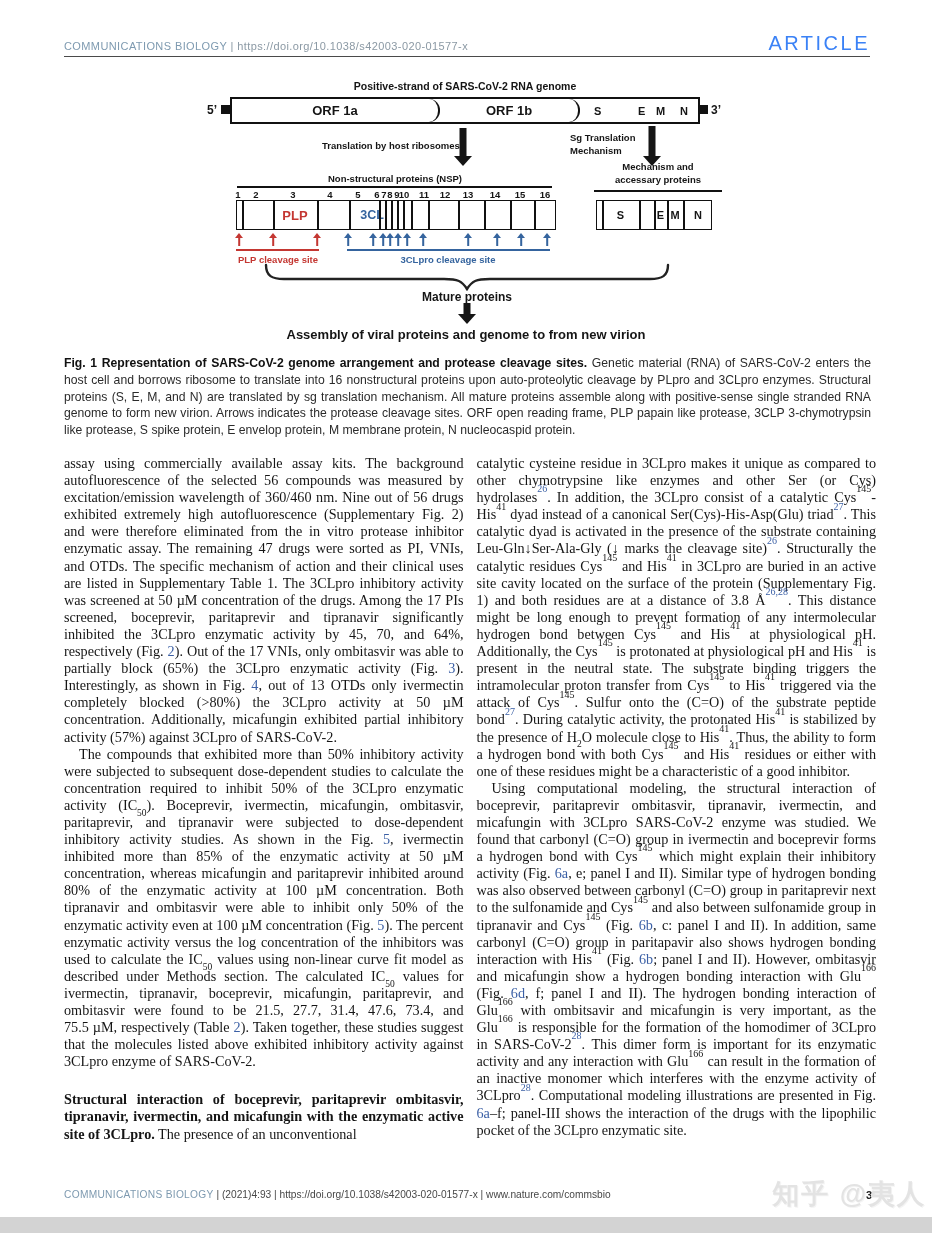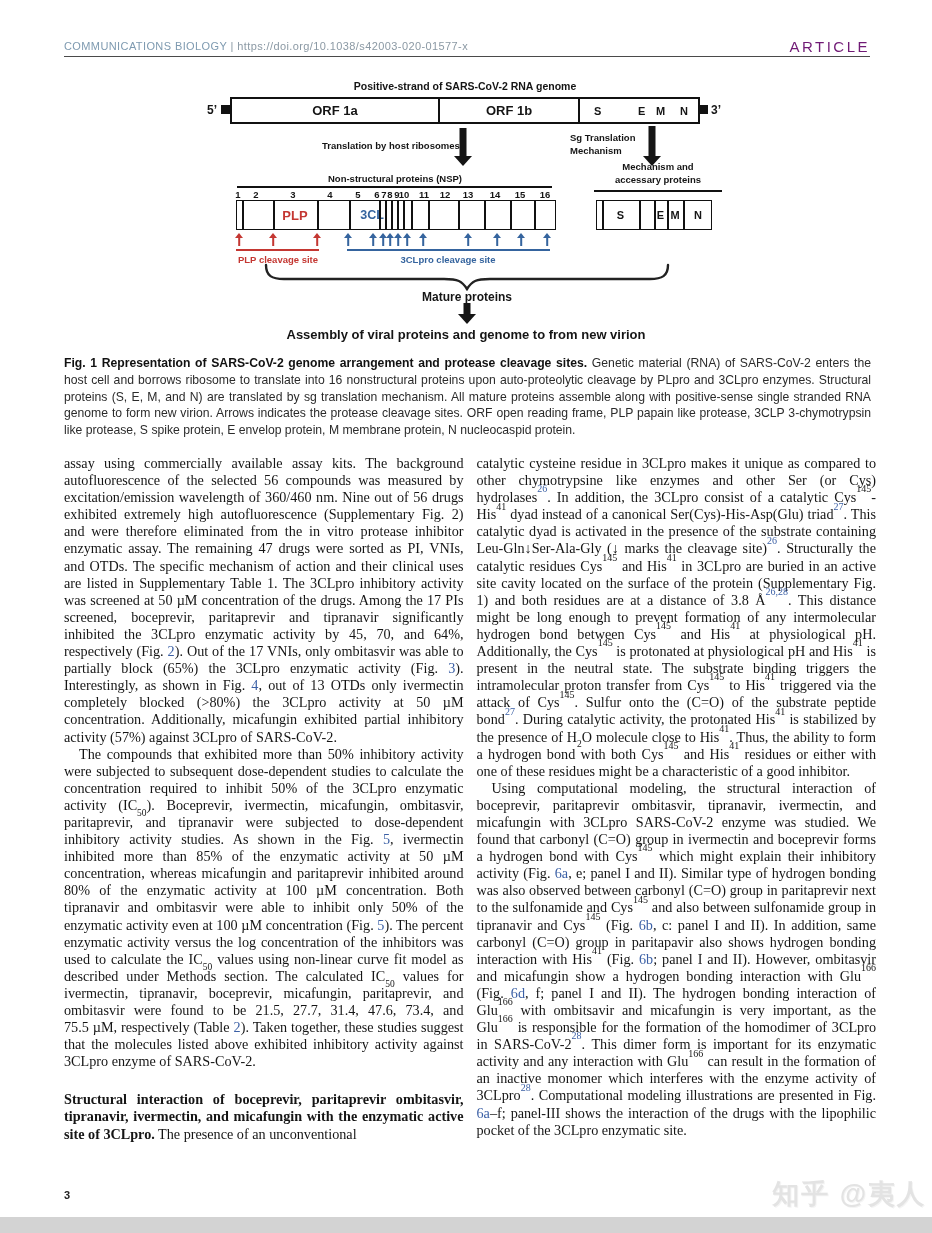--- a/index.html
+++ b/index.html
@@ -5,30 +5,30 @@
   html,body{margin:0;padding:0;background:#fff;}
   .page{position:relative;width:932px;height:1233px;background:#ffffff;overflow:hidden;
         font-family:"Liberation Sans",sans-serif;color:#141414;}
 
   
   .header{position:absolute;left:64px;right:62px;top:26px;height:30px;
           border-bottom:1px solid #4a4a4a;display:flex;justify-content:space-between;align-items:flex-end;}
   .header-left{font-size:11px;letter-spacing:.4px;padding-bottom:4px;}
   .hj{color:#7e9ab0;}
   .hd{color:#8b99a4;}
-  .article-label{font-size:15px;letter-spacing:2.5px;color:#701a75;font-weight:500;padding-bottom:1px;}
+  .article-label{font-size:20px;letter-spacing:2.5px;color:#3b82f6;font-weight:500;padding-bottom:1px;}
 
   
   #figure{position:absolute;inset:0;pointer-events:none;font-family:"Liberation Sans",sans-serif;color:#151515;}
   .abs{position:absolute;}
   .ctr{transform:translateX(-50%);}
   .fig-title{top:80px;left:465px;font-size:10.5px;font-weight:bold;white-space:nowrap;}
   .genome-bar{left:230px;top:97px;width:470px;height:27px;border:2px solid #111;display:flex;box-sizing:border-box;}
   .gseg{border-right:2px solid #111;display:flex;align-items:center;justify-content:center;
-        font-size:13px;font-weight:bold;box-sizing:border-box;}
+        font-size:13px;font-weight:bold;box-sizing:border-box;border-radius:11px;}
   .gseg:last-child{border-right:none;position:relative;}
   .semn-top{position:absolute;top:50%;transform:translateY(-50%);font-size:11px;font-weight:bold;}
   .end-sq{width:9px;height:9px;background:#111;}
   .end-label{font-size:12px;font-weight:bold;}
   .small-lab{font-size:9.5px;font-weight:bold;line-height:13px;white-space:nowrap;}
   .rule{background:#111;height:1.5px;}
   .arrow-down{position:absolute;width:18px;}
   .arrow-down::before{content:'';position:absolute;left:50%;transform:translateX(-50%);top:0;bottom:10px;width:7px;background:#151515;}
   .arrow-down::after{content:'';position:absolute;left:0;bottom:0;width:0;height:0;
       border-left:9px solid transparent;border-right:9px solid transparent;border-top:10px solid #151515;}
@@ -209,18 +209,21 @@
       <p class="indent">The compounds that exhibited more than 50% inhibitory activity were subjected to subsequent dose-dependent studies to calculate the concentration required to inhibit 50% of the 3CLpro enzymatic activity (IC<sub>50</sub>). Boceprevir, ivermectin, micafungin, ombitasvir, paritaprevir, and tipranavir were subjected to dose-dependent inhibitory activity studies. As shown in the Fig. <span class="ref">5</span>, ivermectin inhibited more than 85% of the enzymatic activity at 50&nbsp;µM concentration, whereas micafungin and paritaprevir inhibited around 80% of the enzymatic activity at 100&nbsp;µM concentration. Both tipranavir and ombitasvir were able to inhibit only 50% of the enzymatic activity even at 100&nbsp;µM concentration (Fig. <span class="ref">5</span>). The percent enzymatic activity versus the log concentration of the inhibitors was used to calculate the IC<sub>50</sub> values using non-linear curve fit model as described under Methods section. The calculated IC<sub>50</sub> values for ivermectin, tipranavir, boceprevir, micafungin, paritaprevir, and ombitasvir were found to be 21.5, 27.7, 31.4, 47.6, 73.4, and 75.5&nbsp;µM, respectively (Table <span class="ref">2</span>). Taken together, these studies suggest that the molecules listed above exhibited inhibitory activity against 3CLpro enzyme of SARS-CoV-2.</p>
       <p class="head-para"><b>Structural interaction of boceprevir, paritaprevir ombitasvir, tipranavir, ivermectin, and micafungin with the enzymatic active site of 3CLpro.</b> The presence of an unconventional</p>
     </div>
     <div class="col">
       <p>catalytic cysteine residue in 3CLpro makes it unique as compared to other chymotrypsine like enzymes and other Ser (or Cys) hydrolases<sup class="ref">26</sup>. In addition, the 3CLpro consist of a catalytic Cys<sup>145</sup>-His<sup>41</sup> dyad instead of a canonical Ser(Cys)-His-Asp(Glu) triad<sup class="ref">27</sup>. This catalytic dyad is activated in the presence of the substrate containing Leu-Gln↓Ser-Ala-Gly (↓ marks the cleavage site)<sup class="ref">26</sup>. Structurally the catalytic residues Cys<sup>145</sup> and His<sup>41</sup> in 3CLpro are buried in an active site cavity located on the surface of the protein (Supplementary Fig. 1) and both residues are at a distance of 3.8&nbsp;Å<sup class="ref">26,28</sup>. This distance might be long enough to prevent formation of any intermolecular hydrogen bond between Cys<sup>145</sup> and His<sup>41</sup> at physiological pH. Additionally, the Cys<sup>145</sup> is protonated at physiological pH and His<sup>41</sup> is present in the neutral state. The substrate binding triggers the intramolecular proton transfer from Cys<sup>145</sup> to His<sup>41</sup> triggered via the attack of Cys<sup>145</sup>. Sulfur onto the (C=O) of the substrate peptide bond<sup class="ref">27</sup>. During catalytic activity, the protonated His<sup>41</sup> is stabilized by the presence of H<sub>2</sub>O molecule close to His<sup>41</sup>. Thus, the ability to form a hydrogen bond with both Cys<sup>145</sup> and His<sup>41</sup> residues or either with one of these residues might be a characteristic of a good inhibitor.</p>
       <p class="indent">Using computational modeling, the structural interaction of boceprevir, paritaprevir ombitasvir, tipranavir, ivermectin, and micafungin with 3CLpro SARS-CoV-2 enzyme was studied. We found that carbonyl (C=O) group in ivermectin and boceprevir forms a hydrogen bond with Cys<sup>145</sup> which might explain their inhibitory activity (Fig. <span class="ref">6a</span>, e; panel I and II). Similar type of hydrogen bonding was also observed between carbonyl (C=O) group in paritaprevir next to the sulfonamide and Cys<sup>145</sup> and also between sulfonamide group in tipranavir and Cys<sup>145</sup> (Fig. <span class="ref">6b</span>, c: panel I and II). In addition, same carbonyl (C=O) group in paritapavir also shows hydrogen bonding interaction with His<sup>41</sup> (Fig. <span class="ref">6b</span>; panel I and II). However, ombitasvir and micafungin show a hydrogen bonding interaction with Glu<sup>166</sup> (Fig. <span class="ref">6d</span>, f; panel I and II). The hydrogen bonding interaction of Glu<sup>166</sup> with ombitsavir and micafungin is very important, as the Glu<sup>166</sup> is responsible for the formation of the homodimer of 3CLpro in SARS-CoV-2<sup class="ref">28</sup>. This dimer form is important for its enzymatic activity and any interaction with Glu<sup>166</sup> can result in the formation of an inactive monomer which interferes with the enzyme activity of 3CLpro<sup class="ref">28</sup>. Computational modeling illustrations are presented in Fig. <span class="ref">6a</span>–f; panel-III shows the interaction of the drugs with the lipophilic pocket of the 3CLpro enzymatic site.</p>
     </div>
   </div>
 
   <div class="footer">
+    <div>
+      <span class="fj">COMMUNICATIONS BIOLOGY</span><span class="fr"> | (2021)4:93 | https://doi.org/10.1038/s42003-020-01577-x | www.nature.com/commsbio</span>
+    </div>
     <div class="page-num">3</div>
   </div>
 
   <div class="watermark">知乎 @夷人</div>
   <div class="bottom-strip"></div>
 </div>
 
 </body></html>

